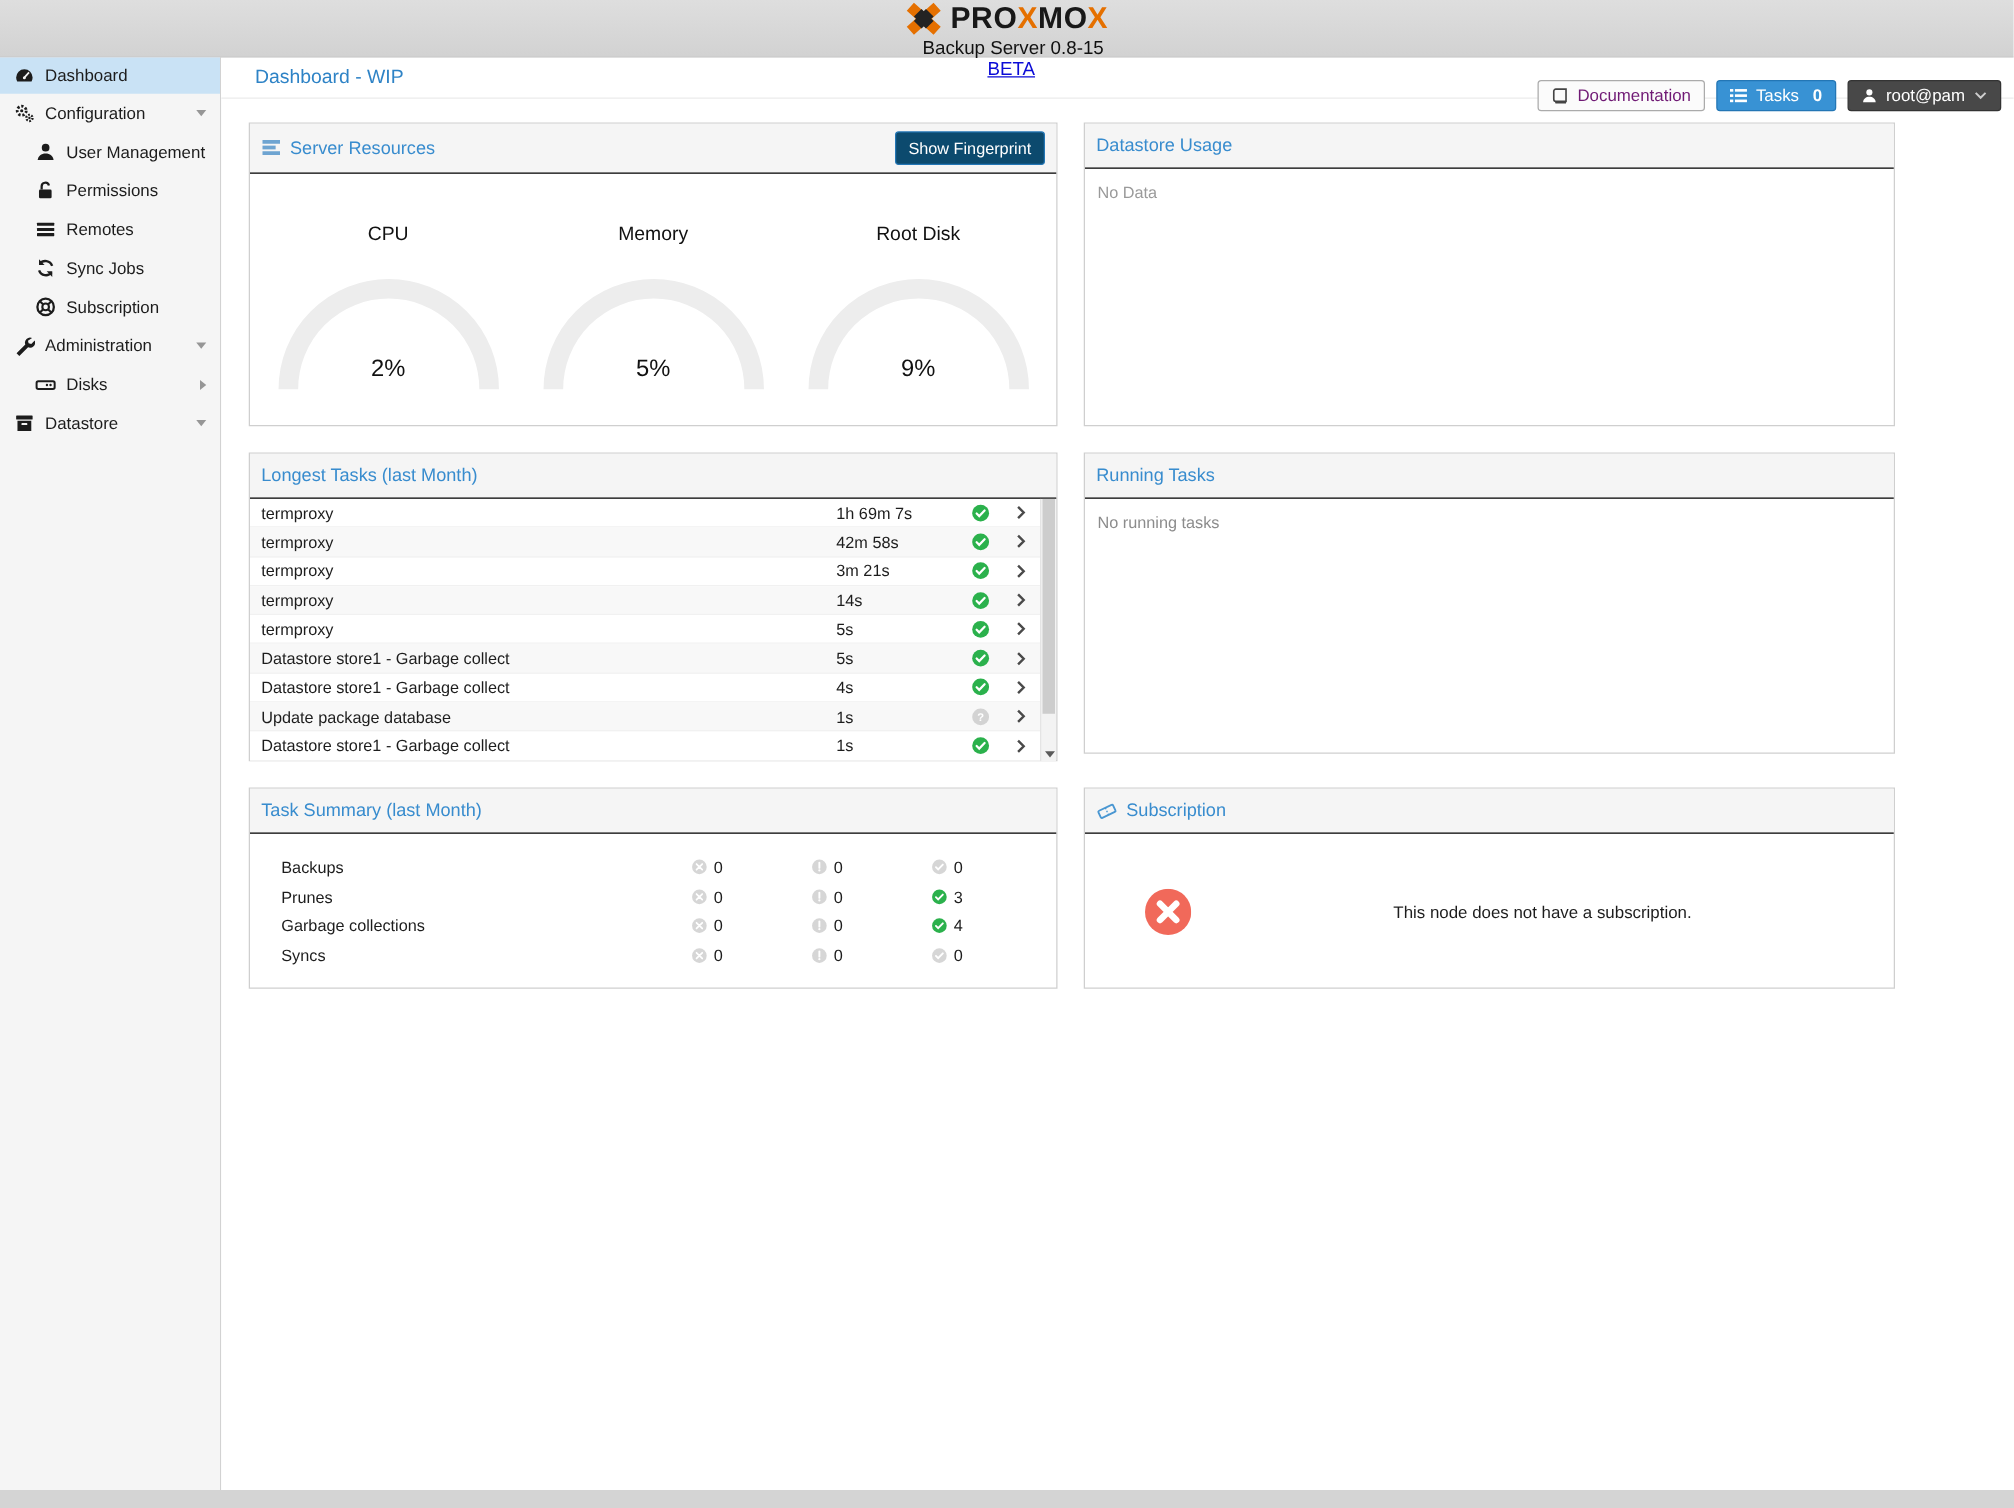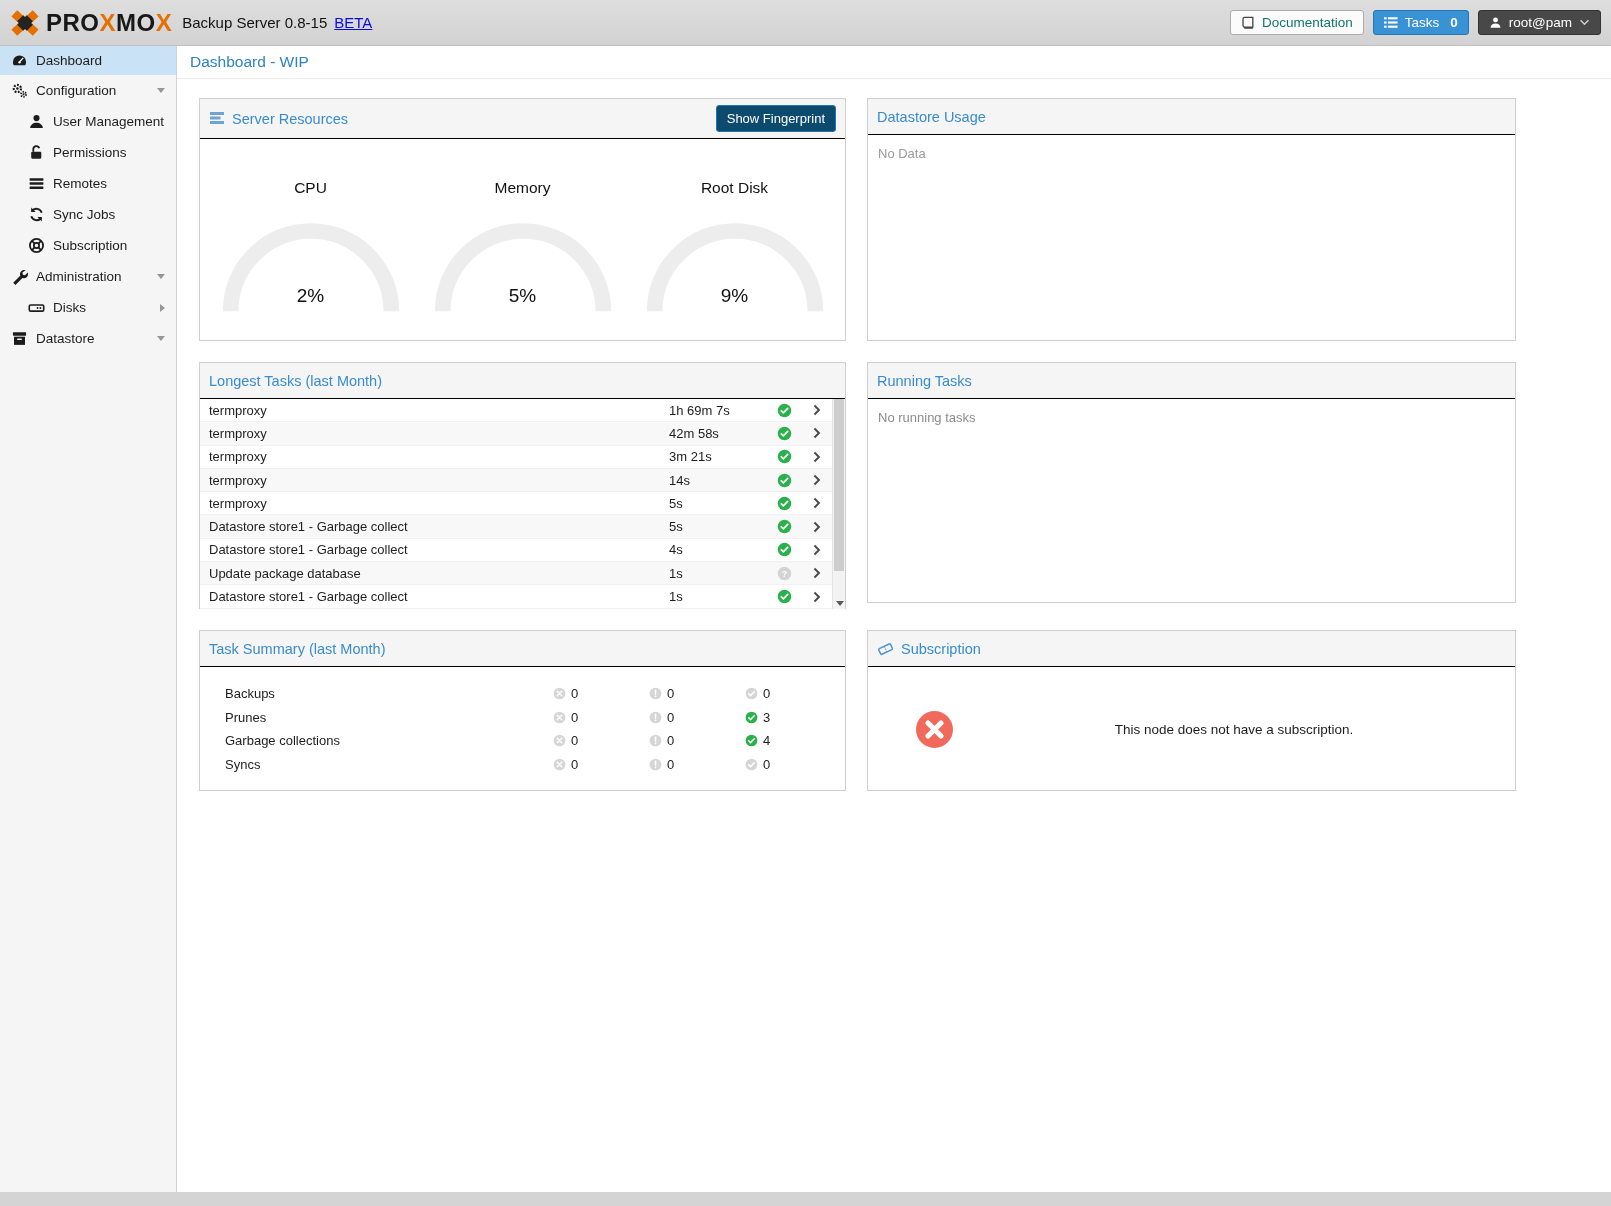--- a/index.html
+++ b/index.html
@@ -1,31 +1,31 @@
 <!DOCTYPE html>
 <html><head>
 <meta charset="utf-8">
 <style>
   * { margin:0; padding:0; box-sizing:border-box; }
   html,body { width:1611px; height:1206px; overflow:hidden; background:#fff;
     font-family:"Liberation Sans", sans-serif; font-size:13px; color:#222; }
 
   
   .topbar { position:relative; height:46px; background:linear-gradient(#dedede,#d2d2d2);
-    border-bottom:1px solid #c0c0c0; display:flex; align-items:center; padding:0 10px; }
+    border-bottom:1px solid #c0c0c0; display:flex; align-items:center; padding:0 10px;flex-direction:column; }
   .brand { display:flex; align-items:center; gap:6px; }
   .logo-x { width:30px; height:30px; }
   .logo-text { font-size:24px; font-weight:bold; letter-spacing:.5px; color:#181818; }
   .logo-text .org { color:#e57000; }
   .topbar-subtitle { margin-left:10px; font-size:15px; color:#111; }
   .beta-link { margin-left:7px; font-size:15px; color:#0b0bd6; text-decoration:underline; cursor:pointer; }
   .topbar-right { margin-left:auto; display:flex; align-items:center; gap:9px; }
   .tb-btn { display:flex; align-items:center; gap:7px; height:25px; padding:0 10px;
     border-radius:3px; font-size:13.5px; cursor:pointer; border:1px solid transparent; }
-  .tb-doc { background:#fbfbfb; border-color:#ababab; color:#0f766e; }
+  .tb-doc { background:#fbfbfb; border-color:#ababab; color:#701a75; }
   .tb-tasks { background:#3892d4; border-color:#2376b5; color:#fff; }
   .tb-tasks .badge { font-weight:bold; margin-left:4px; }
   .tb-user { background:#484848; border-color:#333; color:#fff; }
   .ic { display:inline-block; vertical-align:middle; }
 
   
   .layout { display:flex; height:1146px; }
   .sidebar { width:177px; background:#f5f5f5; border-right:1px solid #d2d2d2; padding-top:0; }
   .side-item { position:relative; display:flex; align-items:center; height:31px;
     padding-left:11px; cursor:pointer; color:#1c1c1c; }
@@ -35,21 +35,21 @@
   .sicon { width:17px; height:17px; margin-right:8px; color:#1c1c1c; flex:0 0 17px; }
   .sicon svg { width:100%; height:100%; }
   .slabel { font-size:13.5px; }
   .sarrow { position:absolute; right:11px; }
   .arr-down { width:0; height:0; border-left:4.5px solid transparent;
     border-right:4.5px solid transparent; border-top:5.5px solid #969696; }
   .arr-right { width:0; height:0; border-top:4.5px solid transparent;
     border-bottom:4.5px solid transparent; border-left:5.5px solid #969696; }
 
   .main { flex:1; background:#fff; }
-  .page-title { height:33px; display:flex; align-items:center; padding-left:13px;
+  .page-title { height:33px; display:flex; align-items:center; padding-left:27px;
     font-size:15.5px; color:#2e83c6; border-bottom:1px solid #ececec; background:#fff; }
 
   .content { padding:19px 0 0 22px; display:grid; grid-template-columns:647px 649px;
     gap:21px; align-items:start; }
 
   
   .panel { border:1px solid #cfcfcf; background:#fff; }
   .panel-head { display:flex; align-items:center; height:37px; background:#f5f5f5;
     border-bottom:1px solid #000000; padding:0 9px; }
   .panel-title { color:#388cce; font-size:14.5px; }

